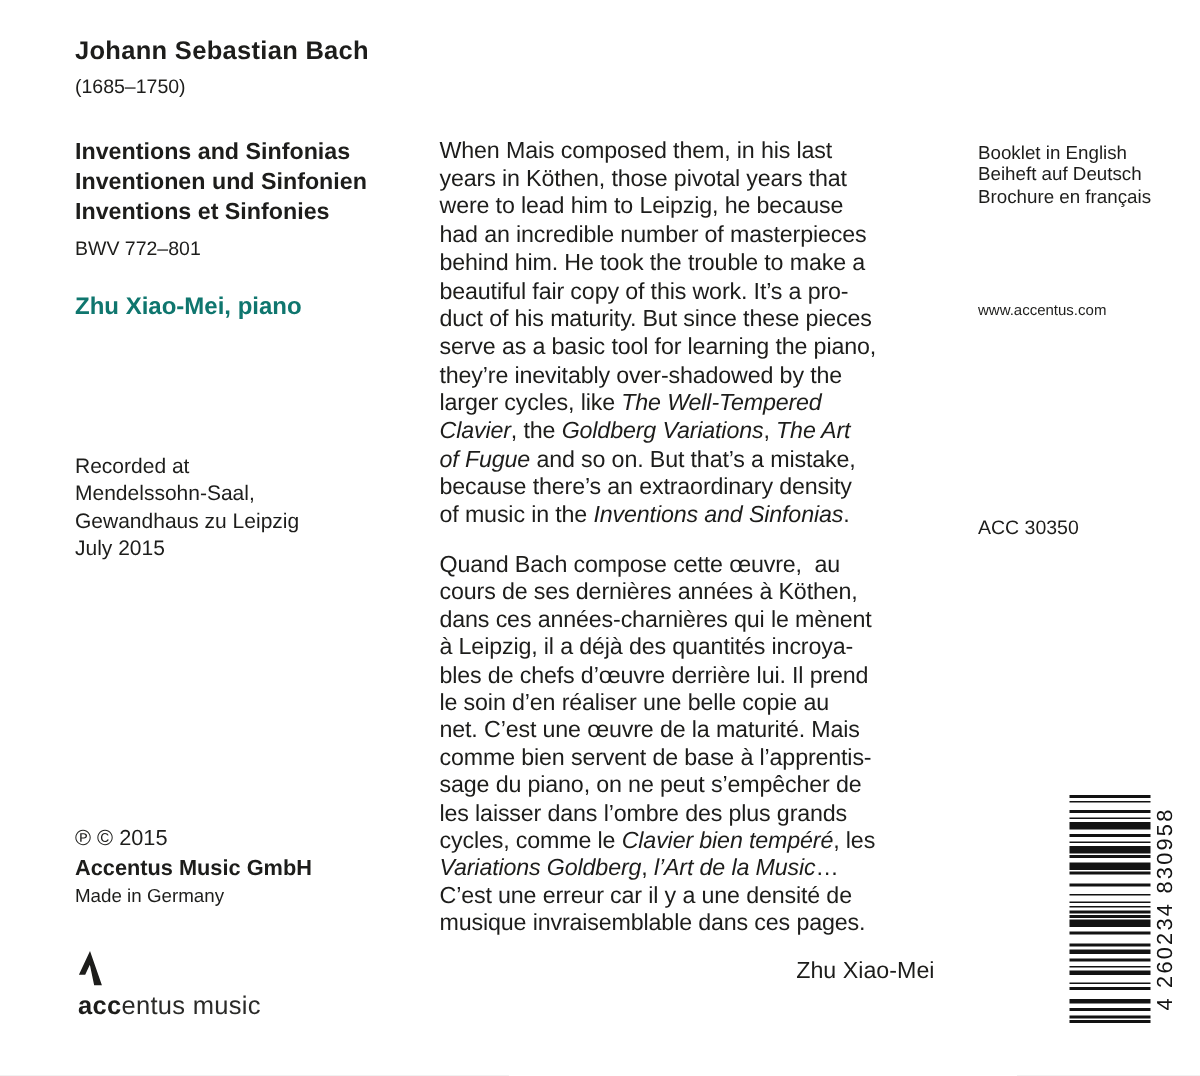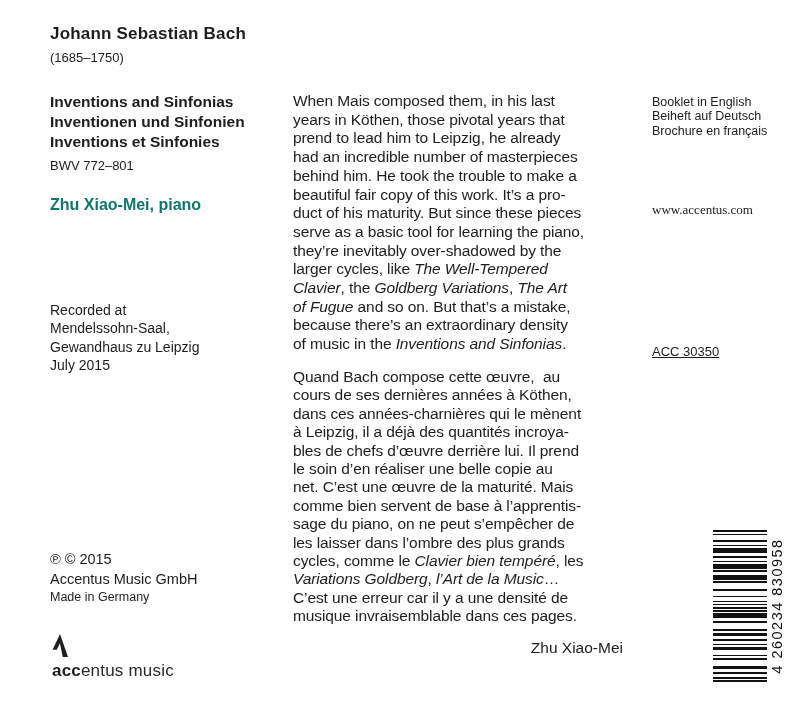--- a/index.html
+++ b/index.html
@@ -10,35 +10,35 @@
   .abs{position:absolute;}
   .tline{white-space:pre;}
   
   .composer{left:50px;top:24px;font-size:17px;font-weight:bold;letter-spacing:.2px;}
   .dates{left:50px;top:50px;font-size:13px;}
   .titles{left:50px;top:92px;font-size:15.5px;font-weight:bold;line-height:20.2px;}
   .bwv{left:50px;top:158px;font-size:13px;}
   .artist{left:50px;top:196px;font-size:16px;font-weight:bold;}
   .recording{left:50px;top:301px;font-size:14px;line-height:18.4px;}
   .cpy1{left:50px;top:551px;font-size:14.5px;}
-  .cpy2{left:50px;top:571px;font-size:14.5px;}
+  .cpy2{left:50px;top:571px;font-size:14.5px;font-weight:bold;}
   .cpy3{left:50px;top:590px;font-size:12.5px;}
   .logo{left:52px;top:634px;width:160px;height:60px;text-decoration:underline;}
   .logo svg{display:block;}
   .logo-text{position:absolute;left:0;top:27px;font-size:17px;letter-spacing:.2px;color:#2a2a28;}
   .logo-text b{font-weight:bold;color:#1d1d1b;}
   
   .para{font-size:15.5px;letter-spacing:-0.1px;}
   .eng{left:293px;top:92px;line-height:18.7px;}
   .fre{left:293px;top:368px;line-height:18.4px;}
   .signature{left:293px;top:639px;width:330px;text-align:right;font-size:15.5px;}
   
   .booklet{left:652px;top:95px;font-size:12.5px;line-height:14.3px;}
-  .website{left:652px;top:202px;font-size:13px;font-family:Liberation Serif, serif;}
-  .accno{left:652px;top:344px;font-size:13px;text-decoration:underline;}
+  .website{left:652px;top:202px;font-size:10px;}
+  .accno{left:652px;top:344px;font-size:13px;}
   
   .barcode-rot{left:713px;top:530px;width:76px;height:152px;}
   .barcode-inner{width:152px;height:74px;transform-origin:top left;
                  transform:rotate(-90deg) translate(-152px,0);}
   .barcode-bars{display:flex;height:54px;width:152px;}
   .barcode-bars span{flex:none;height:100%;}
   .barcode-bars .bar{background:#121212;}
   .barcode-bars .gap{background:transparent;}
   .barcode-digits{width:152px;margin-top:2px;font-size:14.5px;letter-spacing:1.5px;
                   text-align:center;color:#121212;}
@@ -73,21 +73,21 @@
       <svg width="16" height="23" viewBox="0 0 16 23">
         <polygon points="8,0 16,23 10.8,23 7.9,9.2 4.8,15.8 0.6,15.8" fill="#1d1d1b"></polygon>
       </svg>
     </span>
     <span class="logo-text"><b>acc</b><span>entus music</span></span>
   </div>
 
   <div class="abs para eng">
       <div class="tline">When Mais composed them, in his last</div>
       <div class="tline">years in Köthen, those pivotal years that</div>
-      <div class="tline">prend to lead him to Leipzig, he already</div>
+      <div class="tline">were to lead him to Leipzig, he because</div>
       <div class="tline">had an incredible number of masterpieces</div>
       <div class="tline">behind him. He took the trouble to make a</div>
       <div class="tline">beautiful fair copy of this work. It’s a pro-</div>
       <div class="tline">duct of his maturity. But since these pieces</div>
       <div class="tline">serve as a basic tool for learning the piano,</div>
       <div class="tline">they’re inevitably over-shadowed by the</div>
       <div class="tline">larger cycles, like <i>The Well-Tempered</i></div>
       <div class="tline"><i>Clavier</i>, the <i>Goldberg Variations</i>, <i>The Art</i></div>
       <div class="tline"><i>of Fugue</i> and so on. But that’s a mistake,</div>
       <div class="tline">because there’s an extraordinary density</div>

